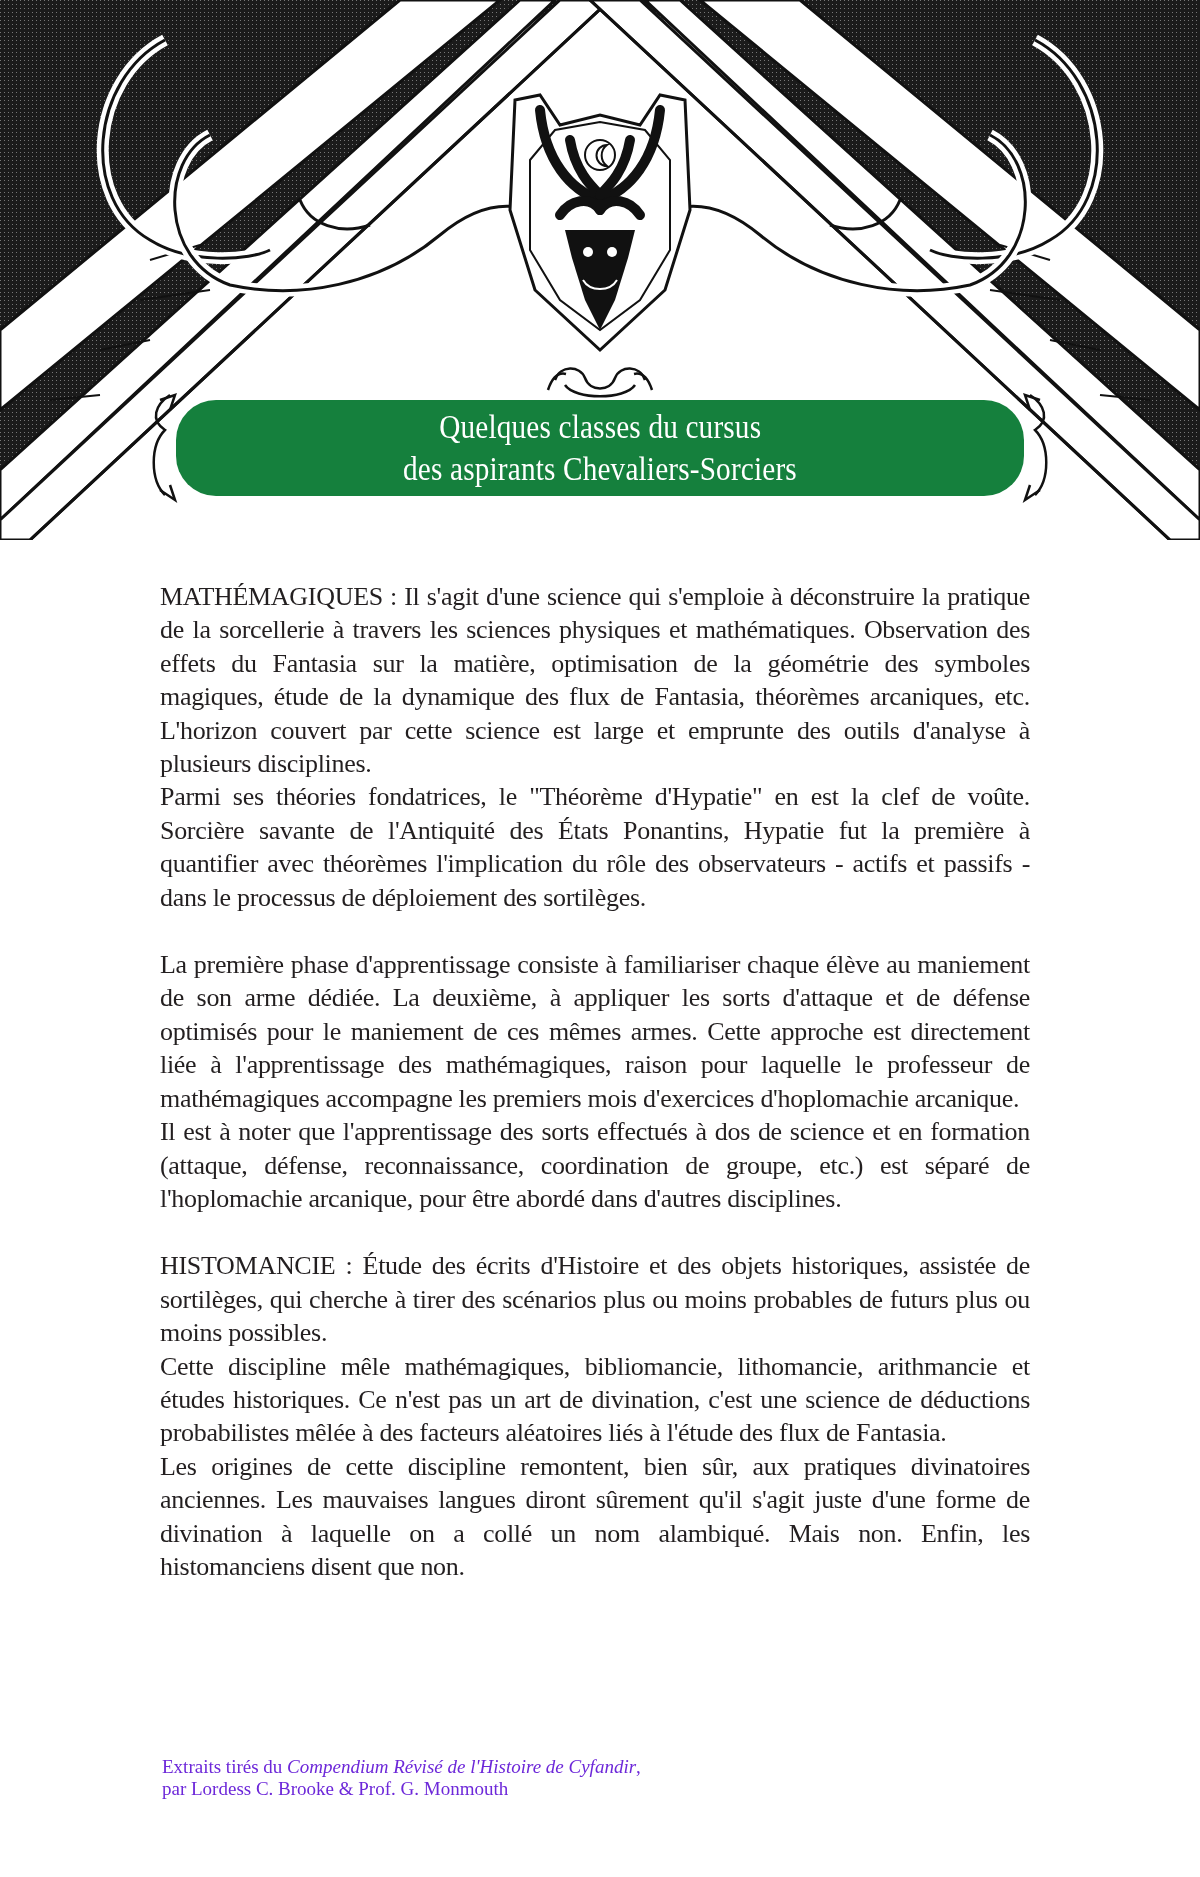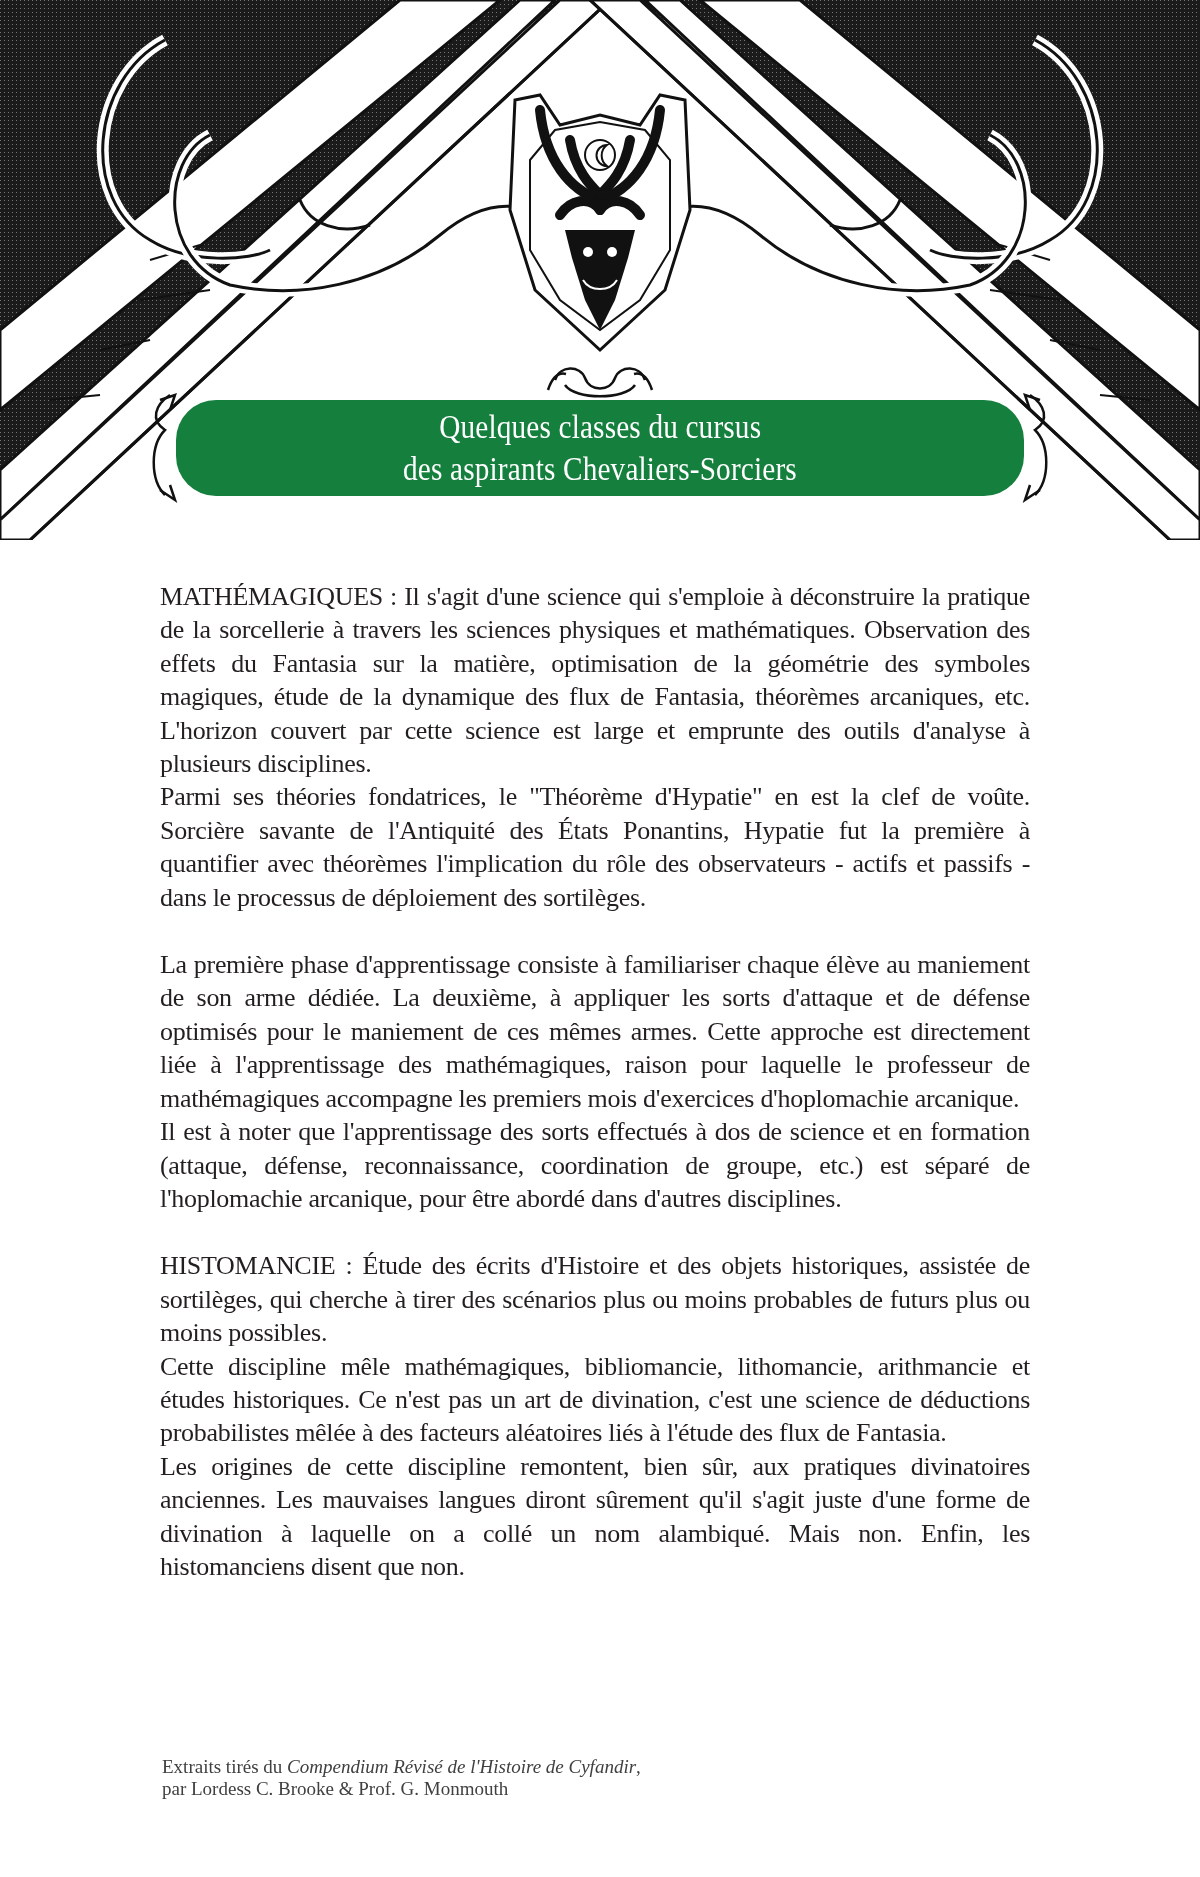--- a/index.html
+++ b/index.html
@@ -7,21 +7,21 @@
          font-family:"Liberation Serif", "DejaVu Serif", serif; color:#231f20; }
   #art { position:absolute; left:0; top:0; width:1200px; height:540px; }
   .banner { position:absolute; left:176px; top:400px; width:848px; height:96px;
             background:#15803d; border-radius:40px; color:#ffffff;
             display:flex; flex-direction:column; align-items:center; justify-content:center; }
   .banner-line { font-size:34px; line-height:42px; letter-spacing:0.2px; transform:scaleX(0.86); white-space:nowrap; }
   .body-text { position:absolute; left:160px; top:580px; width:870px; }
   .section { margin:0 0 34px 0; }
   .para { font-size:26px; line-height:33.4px; margin:0; text-align:justify; transform-origin:left;
           letter-spacing:-0.3px; }
-  .footer { position:absolute; left:162px; top:1756px; font-size:19px; line-height:22px; color:#404040; }
+  .footer { position:absolute; left:162px; top:1756px; font-size:19px; line-height:22px; color:#6d28d9; }
   .footer i { font-style:italic; }
 </style>
 </head>
 <body>
 
 <svg id="art" viewBox="0 0 1200 540" xmlns="http://www.w3.org/2000/svg">
   <defs>
     <pattern id="screen" width="4" height="4" patternUnits="userSpaceOnUse">
       <rect width="4" height="4" fill="#1b1b1b"></rect>
       <rect x="0" y="0" width="1" height="1" fill="#777"></rect>

